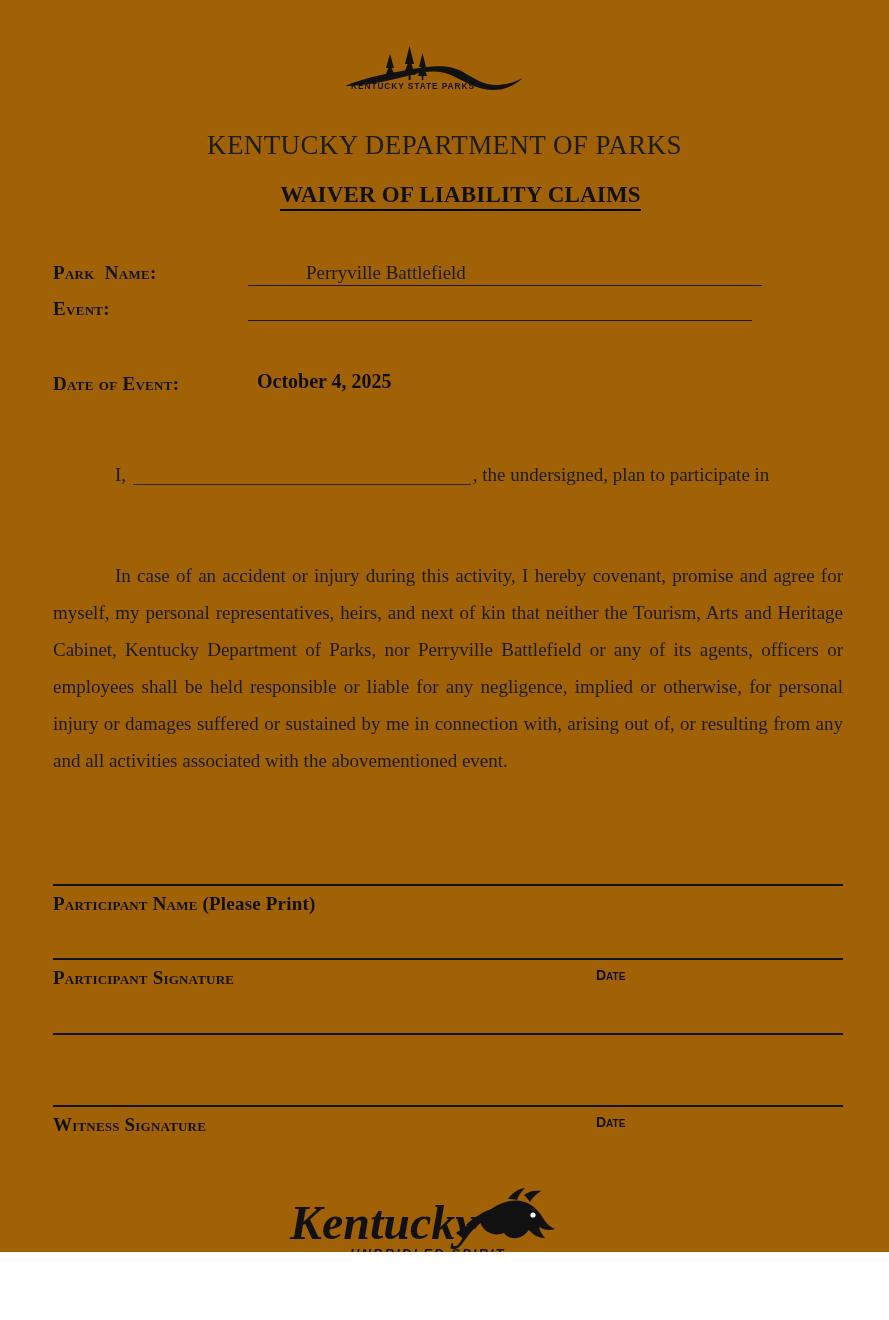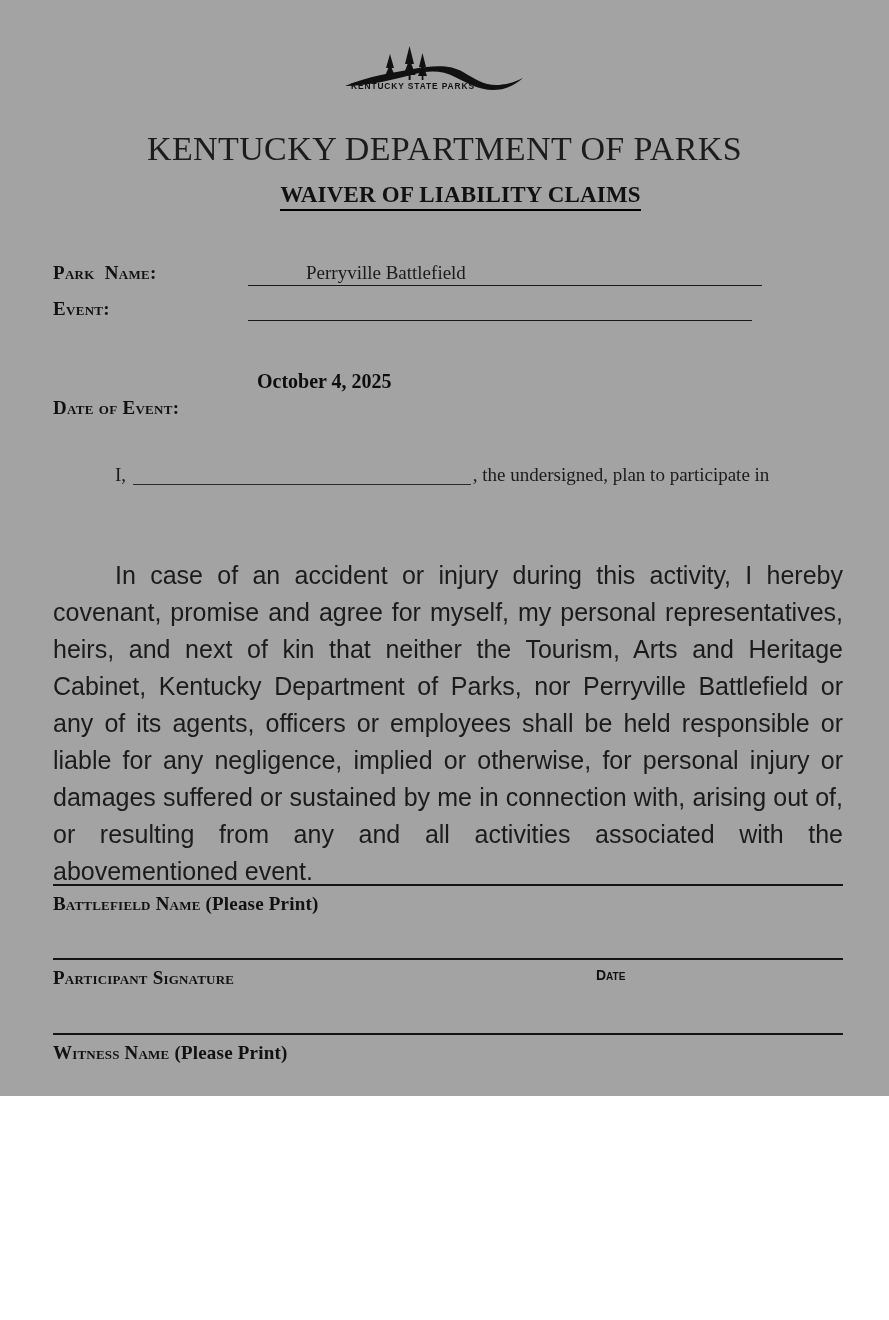--- a/index.html
+++ b/index.html
@@ -7,22 +7,22 @@
     padding: 0;
     background: #ffffff;
   }
   body {
     font-family: "Liberation Serif", serif;
     color: #000000;
   }
   #page {
     position: relative;
     width: 889px;
-    height: 1096px;
-    background: #a3a3a3;
+    height: 1252px;
+    background: #a16207;
     overflow: hidden;
     box-sizing: border-box;
   }
 
   
   .parks-logo {
     position: absolute;
     left: 339px;
     top: 38px;
     width: 200px;
@@ -31,21 +31,21 @@
   .parks-logo svg { display: block; }
 
   
   .doc-title {
     position: absolute;
     left: 0;
     top: 130px;
     width: 889px;
     text-align: center;
     font-family: "Liberation Serif", serif;
-    font-size: 34px;
+    font-size: 27px;
     font-weight: 400;
     letter-spacing: 0.4px;
     color: #1c1c1c;
   }
   .doc-subtitle {
     position: absolute;
     left: 0;
     top: 182px;
     width: 889px;
     text-align: center;
@@ -67,21 +67,21 @@
     font-family: "Liberation Serif", serif;
     font-weight: bold;
     font-variant: small-caps;
     font-size: 19px;
     letter-spacing: 0.3px;
     color: #111;
     white-space: pre;
   }
   .lbl-park  { left: 53px;  top: 262px; }
   .lbl-event { left: 53px;  top: 298px; }
-  .lbl-date  { left: 53px;  top: 373px; margin-top: 24px; }
+  .lbl-date  { left: 53px;  top: 373px; }
 
   .rule-park {
     position: absolute;
     left: 248px;
     top: 285px;
     width: 514px;
     border-bottom: 1.3px solid #1a1a1a;
   }
   .val-park {
     position: absolute;
@@ -162,22 +162,22 @@
     font-size: 19.5px;
     color: #0d0d0d;
   }
 
   
   .body-para {
     position: absolute;
     left: 53px;
     top: 557px;
     width: 790px;
-    font-family: Liberation Sans, sans-serif;
-    font-size: 25px;
+    font-family: Liberation Serif, serif;
+    font-size: 19px;
     line-height: 37px;
     color: #1b1b1b;
     text-align: justify;
     text-justify: inter-word;
     text-indent: 62px;
   }
 
   
   .sig-rule {
     position: absolute;
@@ -215,21 +215,21 @@
   .date-2 { top: 967px; }
   .rule-3 { top: 1033px; }
   .lab-3  { left: 53px; top: 1042px; }
   .rule-4 { top: 1105px; }
   .lab-4  { left: 53px; top: 1114px; }
   .date-4 { top: 1114px; }
 
   
   .ky-logo {
     position: absolute;
-    left: 300px;
+    left: 284px;
     top: 1185px;
     width: 280px;
     height: 90px;
   }
   .ky-logo svg { display: block; }
 </style>
 </head>
 <body>
 
 <div id="page">
@@ -268,28 +268,27 @@
   <div class="val-date">October 4, 2025</div>
 
   <div class="intro-para">
     <span style="display:inline-block;width:62px"></span><span>I,</span>
     <span class="blank-rule"></span><span>, the undersigned, plan to participate in</span>
   </div>
 
   <div class="body-para">In case of an accident or injury during this activity, I hereby covenant, promise and agree for myself, my personal representatives, heirs, and next of kin that neither the Tourism, Arts and Heritage Cabinet, Kentucky Department of Parks, nor Perryville Battlefield or any of its agents, officers or employees shall be held responsible or liable for any negligence, implied or otherwise, for personal injury or damages suffered or sustained by me in connection with, arising out of, or resulting from any and all activities associated with the abovementioned event.</div>
 
   <div class="sig-rule rule-1"></div>
-  <div class="sig-label lab-1"><span>Battlefield Name</span><span class="mixed"> (Please Print)</span></div>
+  <div class="sig-label lab-1"><span>Participant Name</span><span class="mixed"> (Please Print)</span></div>
 
   <div class="sig-rule rule-2"></div>
   <div class="sig-label lab-2">Participant Signature</div>
   <div class="sig-date date-2">Date</div>
 
   <div class="sig-rule rule-3"></div>
-  <div class="sig-label lab-3"><span>Witness Name</span><span class="mixed"> (Please Print)</span></div>
 
   <div class="sig-rule rule-4"></div>
   <div class="sig-label lab-4">Witness Signature</div>
   <div class="sig-date date-4">Date</div>
 
   <div class="ky-logo">
     <svg viewBox="0 0 280 90" width="280" height="90" aria-hidden="true">
 
       <g fill="#111">
         <path d="M196 34 C204 25, 214 18, 226 16 C234 14.6, 241 16, 247 20 C252 23.4, 256 28, 259 33

